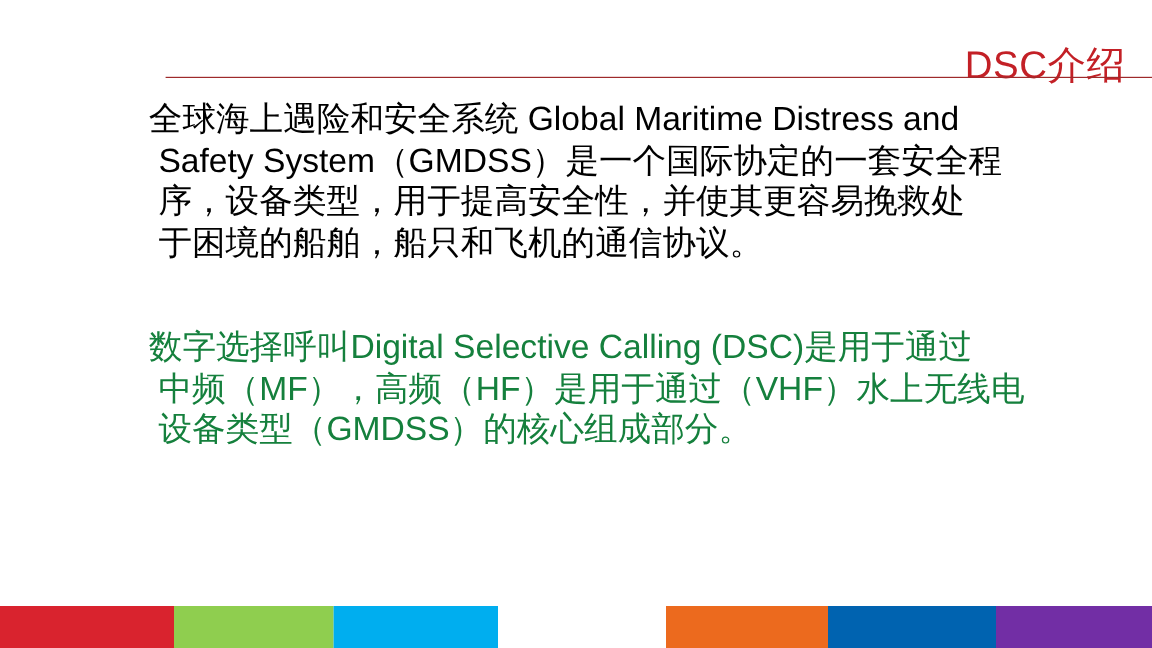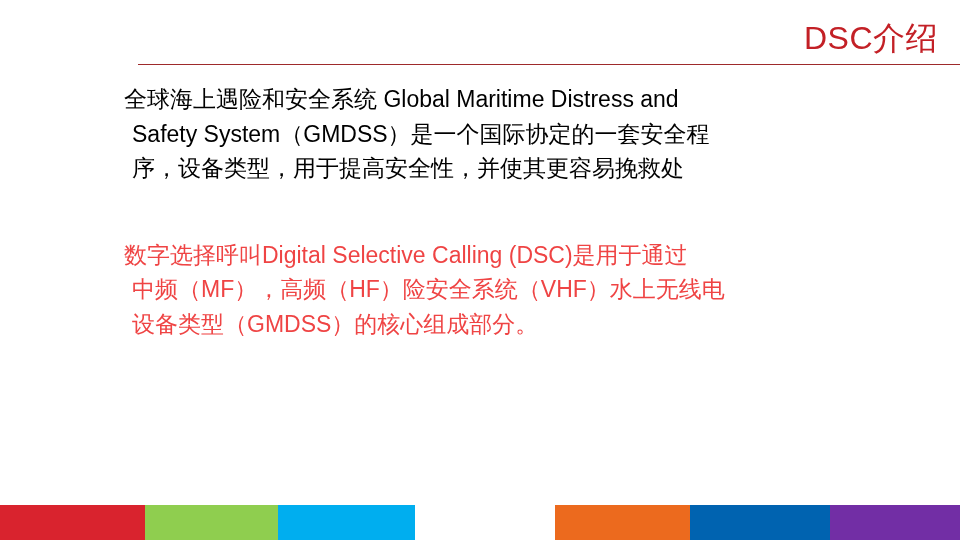--- a/index.html
+++ b/index.html
@@ -26,21 +26,21 @@
   .title-area {
     position: absolute;
     left: 138px;
     top: 16px;
     width: 812px;
     height: 50px;
   }
   .slide-title {
     position: absolute;
     right: 12px;
-    top: 0;
+    top: 16px;
     font-size: 32px;
     line-height: 44px;
     color: #c32026;
     letter-spacing: 0.5px;
     white-space: nowrap;
     font-weight: 400;
   }
   .title-rule {
     position: absolute;
     left: 138px;
@@ -52,21 +52,21 @@
 
   
   .body-area {
     position: absolute;
     left: 124px;
     top: 82px;
     width: 812px;
     height: 380px;
   }
   .para {
-    font-size: 23px;
+    font-size: 28px;
     line-height: 34.5px;
     color: #000000;
     text-align: justify;
     text-justify: inter-ideograph;
     margin: 0;
     letter-spacing: 0px;
     word-break: break-all;
   }
   .para-gap {
     height: 52px;
@@ -108,27 +108,28 @@
     <div class="slide-title" style="color: rgb(195, 32, 38);">DSC介绍</div>
   </div>
   <div class="title-rule" style="border-top-color: rgb(158, 42, 43);"></div>
 
   <div class="body-area">
 
     <div class="para" style="color: rgb(0, 0, 0);">
       <span class="para-line">全球海上遇险和安全系统 Global Maritime Distress and</span>
       <span class="para-line indent">Safety System（GMDSS）是一个国际协定的一套安全程</span>
       <span class="para-line indent">序，设备类型，用于提高安全性，并使其更容易挽救处</span>
+      <span class="para-line indent">于困境的船舶，船只和飞机的通信协议。</span>
     </div>
 
     <div class="para-gap"></div>
 
-    <div class="para" style="color: #ef4444;">
+    <div class="para" style="color: #15803d;">
       <span class="para-line">数字选择呼叫Digital Selective Calling (DSC)是用于通过</span>
-      <span class="para-line indent">中频（MF），高频（HF）险安全系统（VHF）水上无线电</span>
+      <span class="para-line indent">中频（MF），高频（HF）是用于通过（VHF）水上无线电</span>
       <span class="para-line indent">设备类型（GMDSS）的核心组成部分。</span>
     </div>
 
   </div>
 
   <div class="footer">
     <div class="bar bar-red" style="background: rgb(217, 35, 46);"></div>
     <div class="bar bar-green" style="background: rgb(143, 206, 79);"></div>
     <div class="bar bar-cyan" style="background: rgb(0, 174, 239);"></div>
     <div class="bar bar-orange" style="background: rgb(236, 106, 30);"></div>

